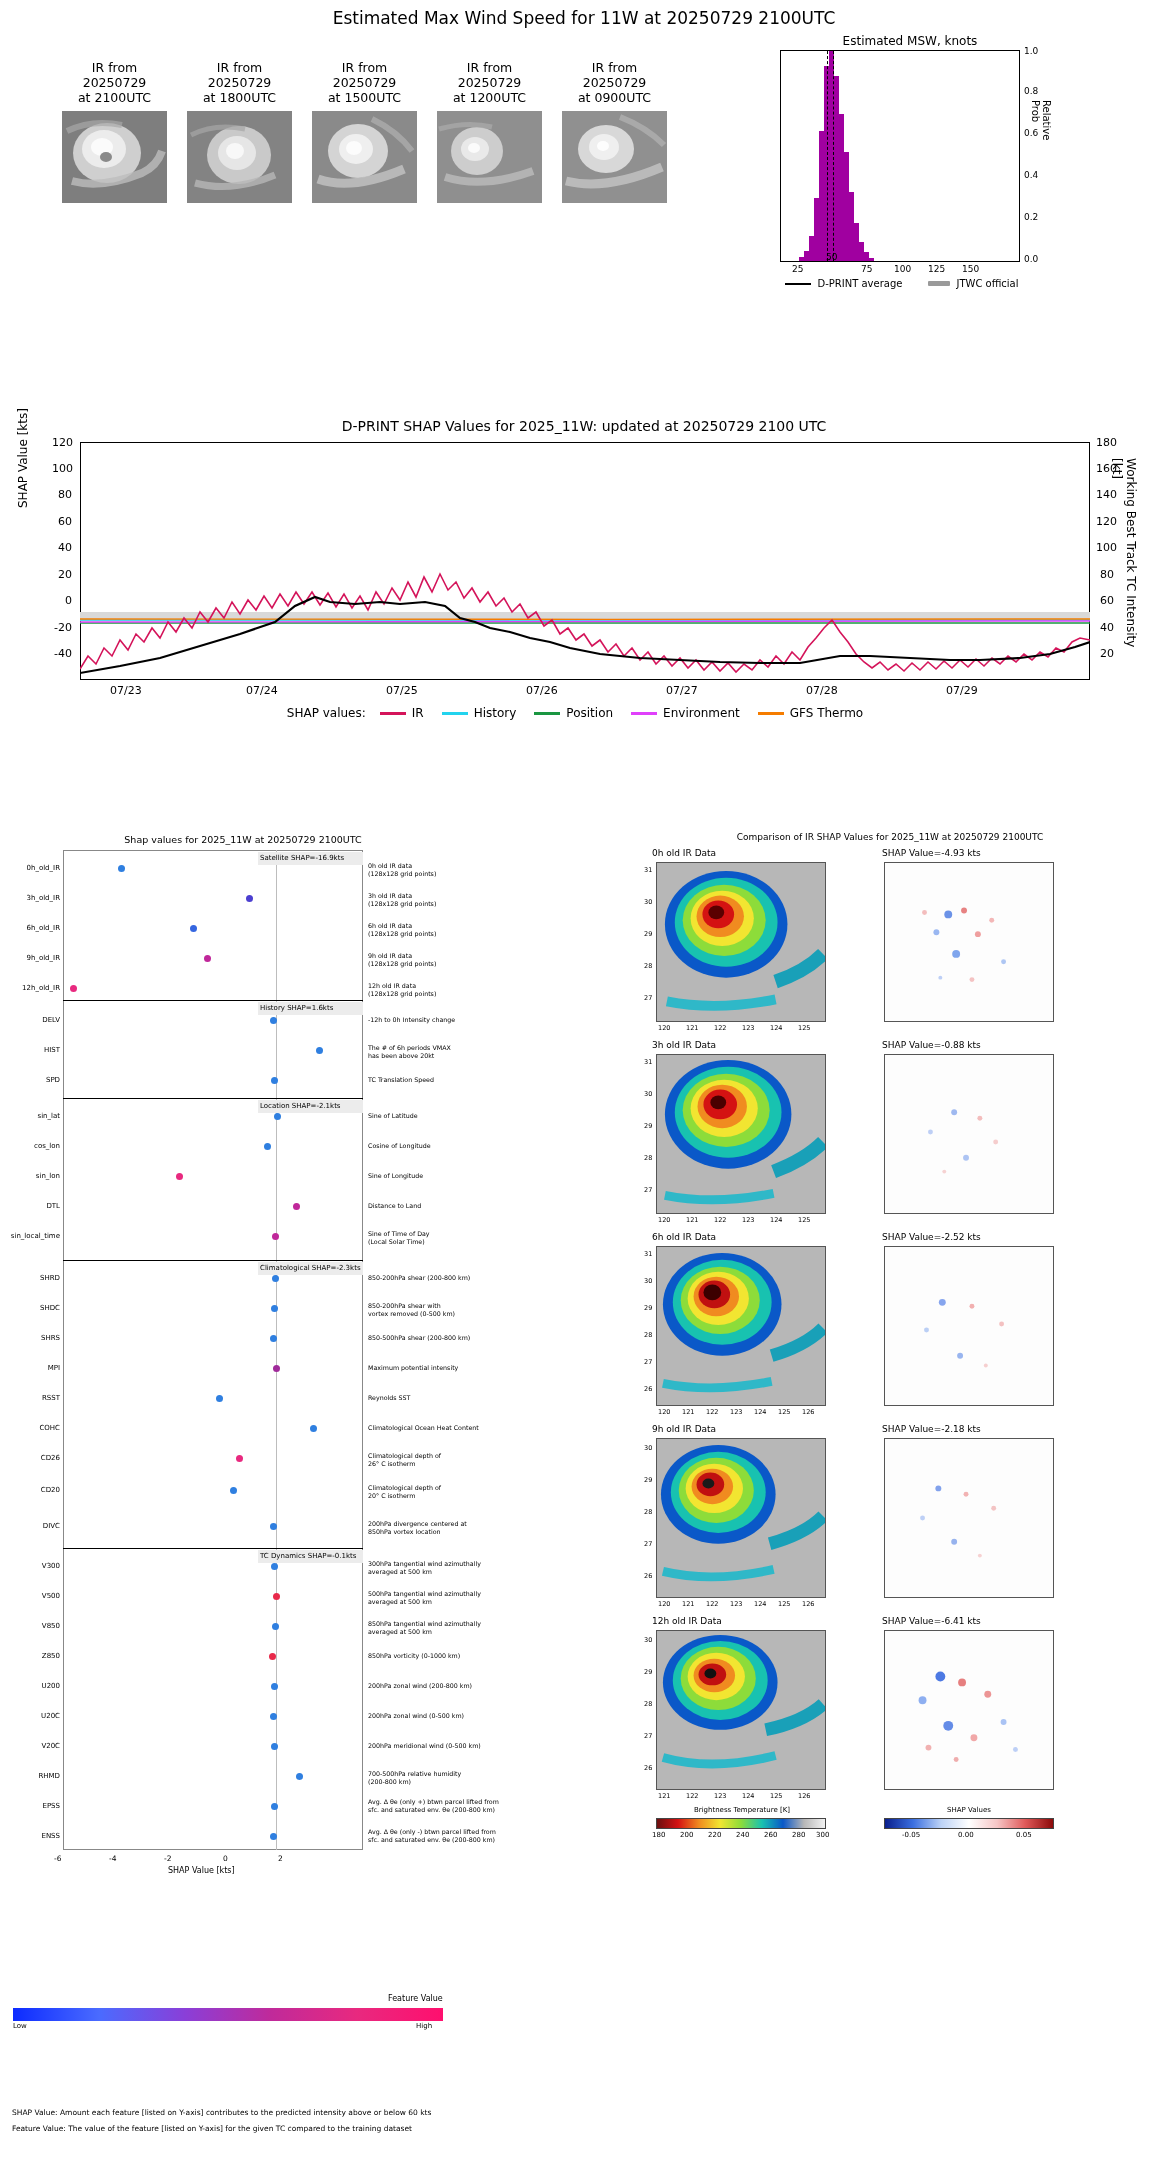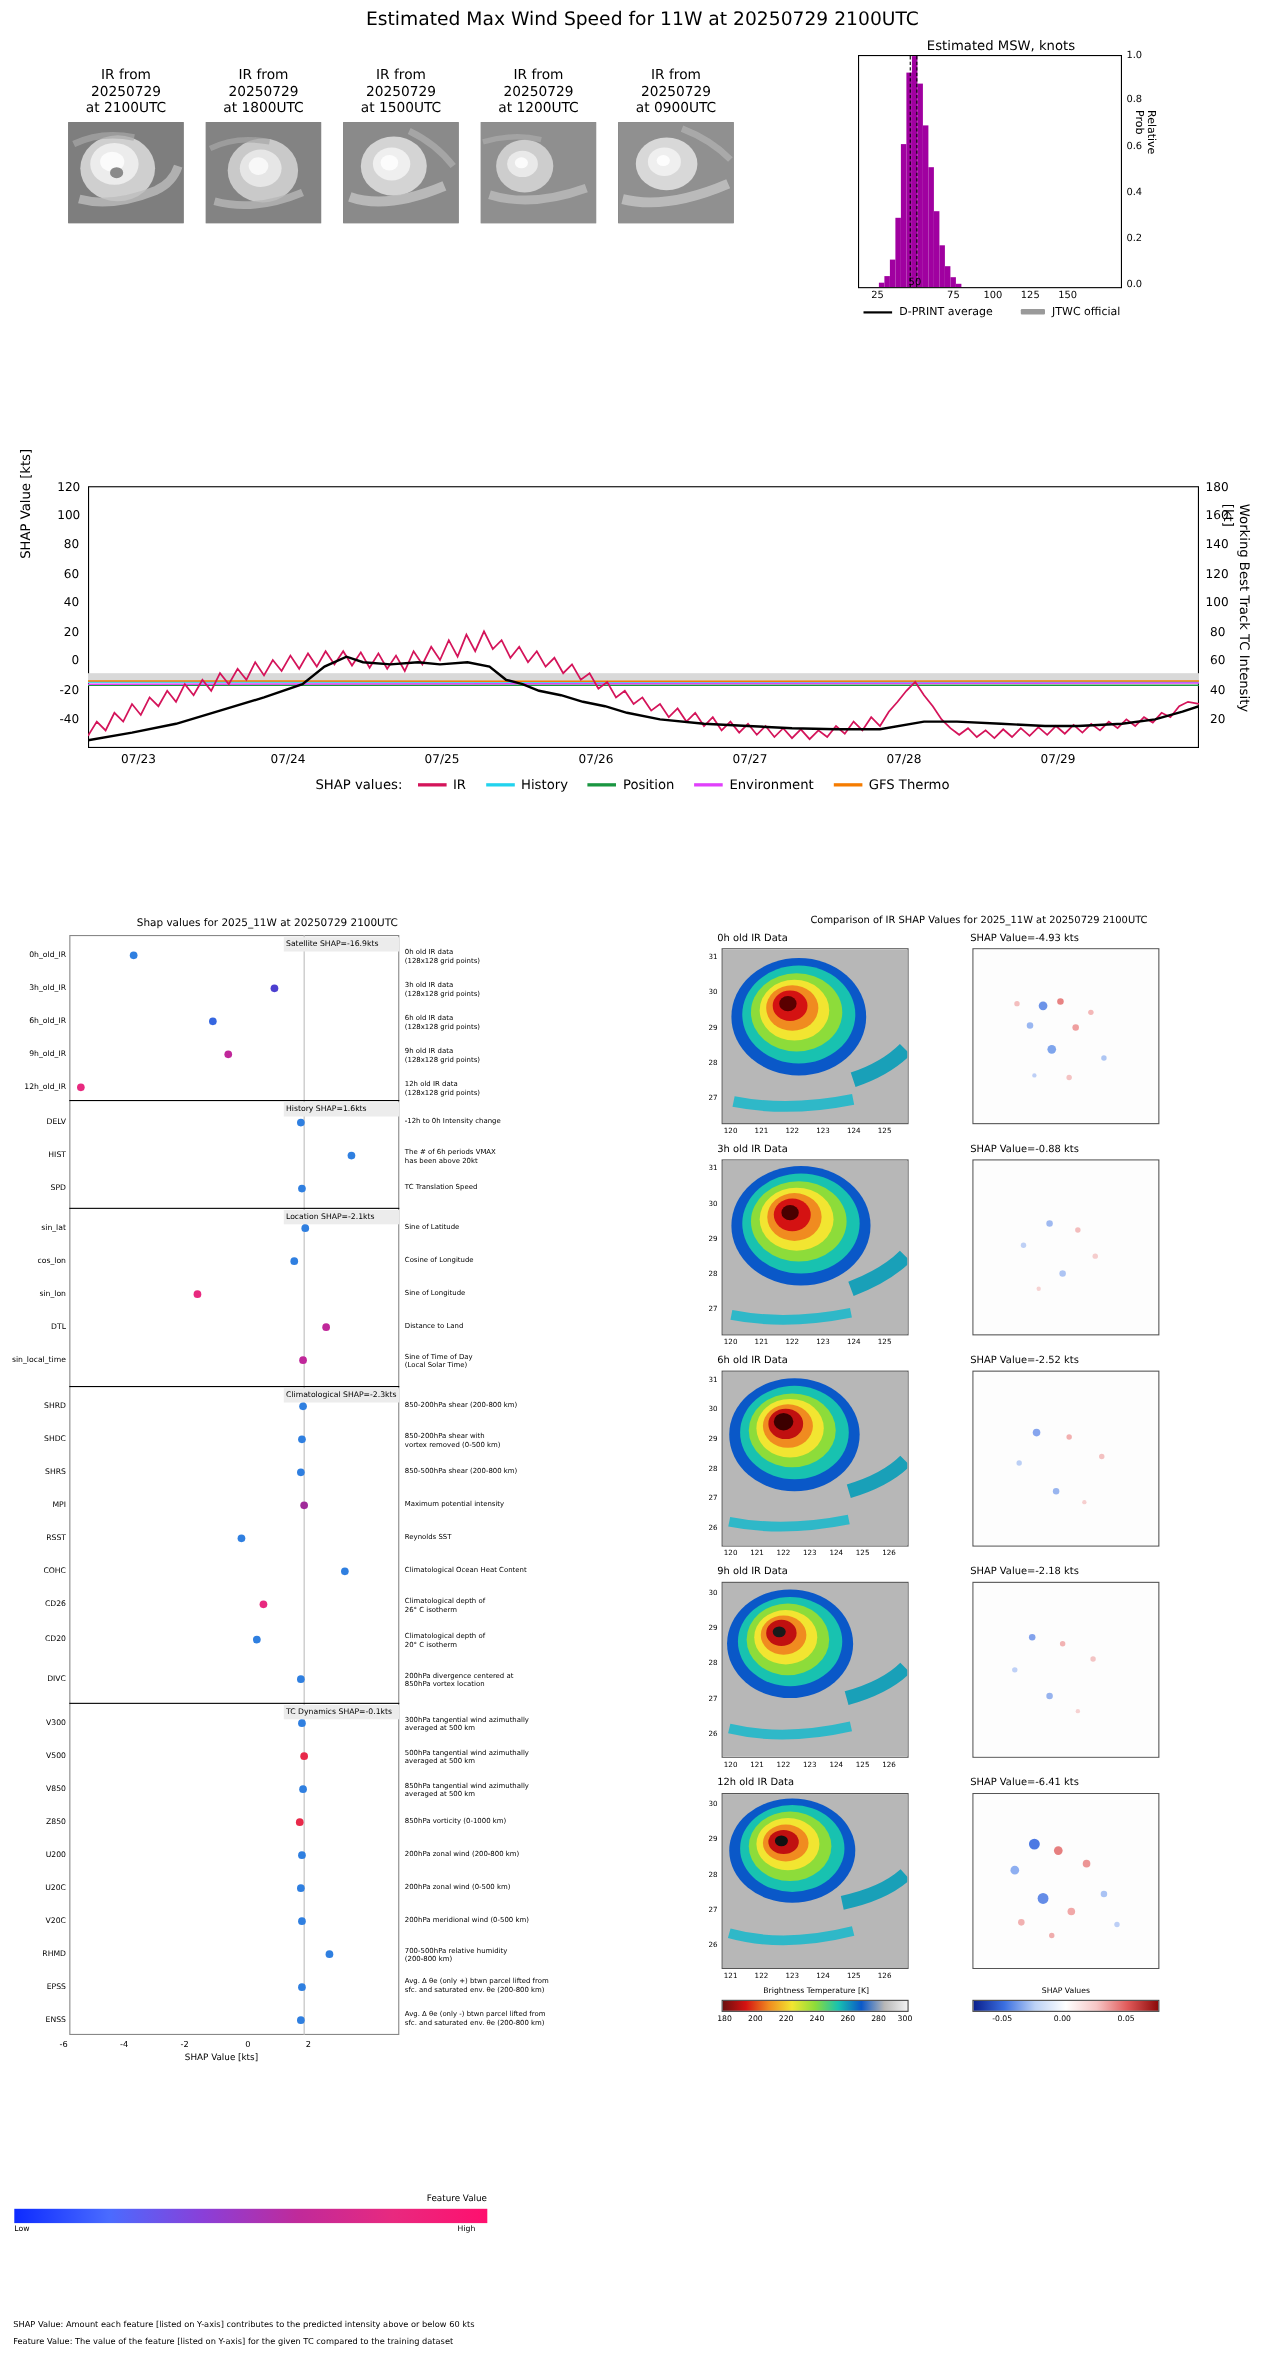--- a/index.html
+++ b/index.html
@@ -181,20 +181,21 @@
         <span style="font-size:10px;">D-PRINT average</span>
       </span>
       <span style="display:inline-flex;align-items:center;">
         <span style="display:inline-block;width:22px;height:5px;background:#9a9a9a;margin-right:6px;border-radius:1px;"></span>
         <span style="font-size:10px;">JTWC official</span>
       </span>
     </div>
   </div>
 
   <div class="abs" id="ts-panel">
+    <div class="abs" style="left:0;top:0;width:1132px;text-align:center;font-size:14px;">D-PRINT SHAP Values for 2025_11W: updated at 20250729 2100 UTC</div>
 
     <div class="frame" style="left:62px;top:24px;width:1010px;height:238px;"></div>
 
     <div class="abs" style="left:34px;top:18px;font-size:11px;">120</div>
     <div class="abs" style="left:34px;top:44px;font-size:11px;">100</div>
     <div class="abs" style="left:40px;top:70px;font-size:11px;">80</div>
     <div class="abs" style="left:40px;top:97px;font-size:11px;">60</div>
     <div class="abs" style="left:40px;top:123px;font-size:11px;">40</div>
     <div class="abs" style="left:40px;top:150px;font-size:11px;">20</div>
     <div class="abs" style="left:47px;top:176px;font-size:11px;">0</div>

